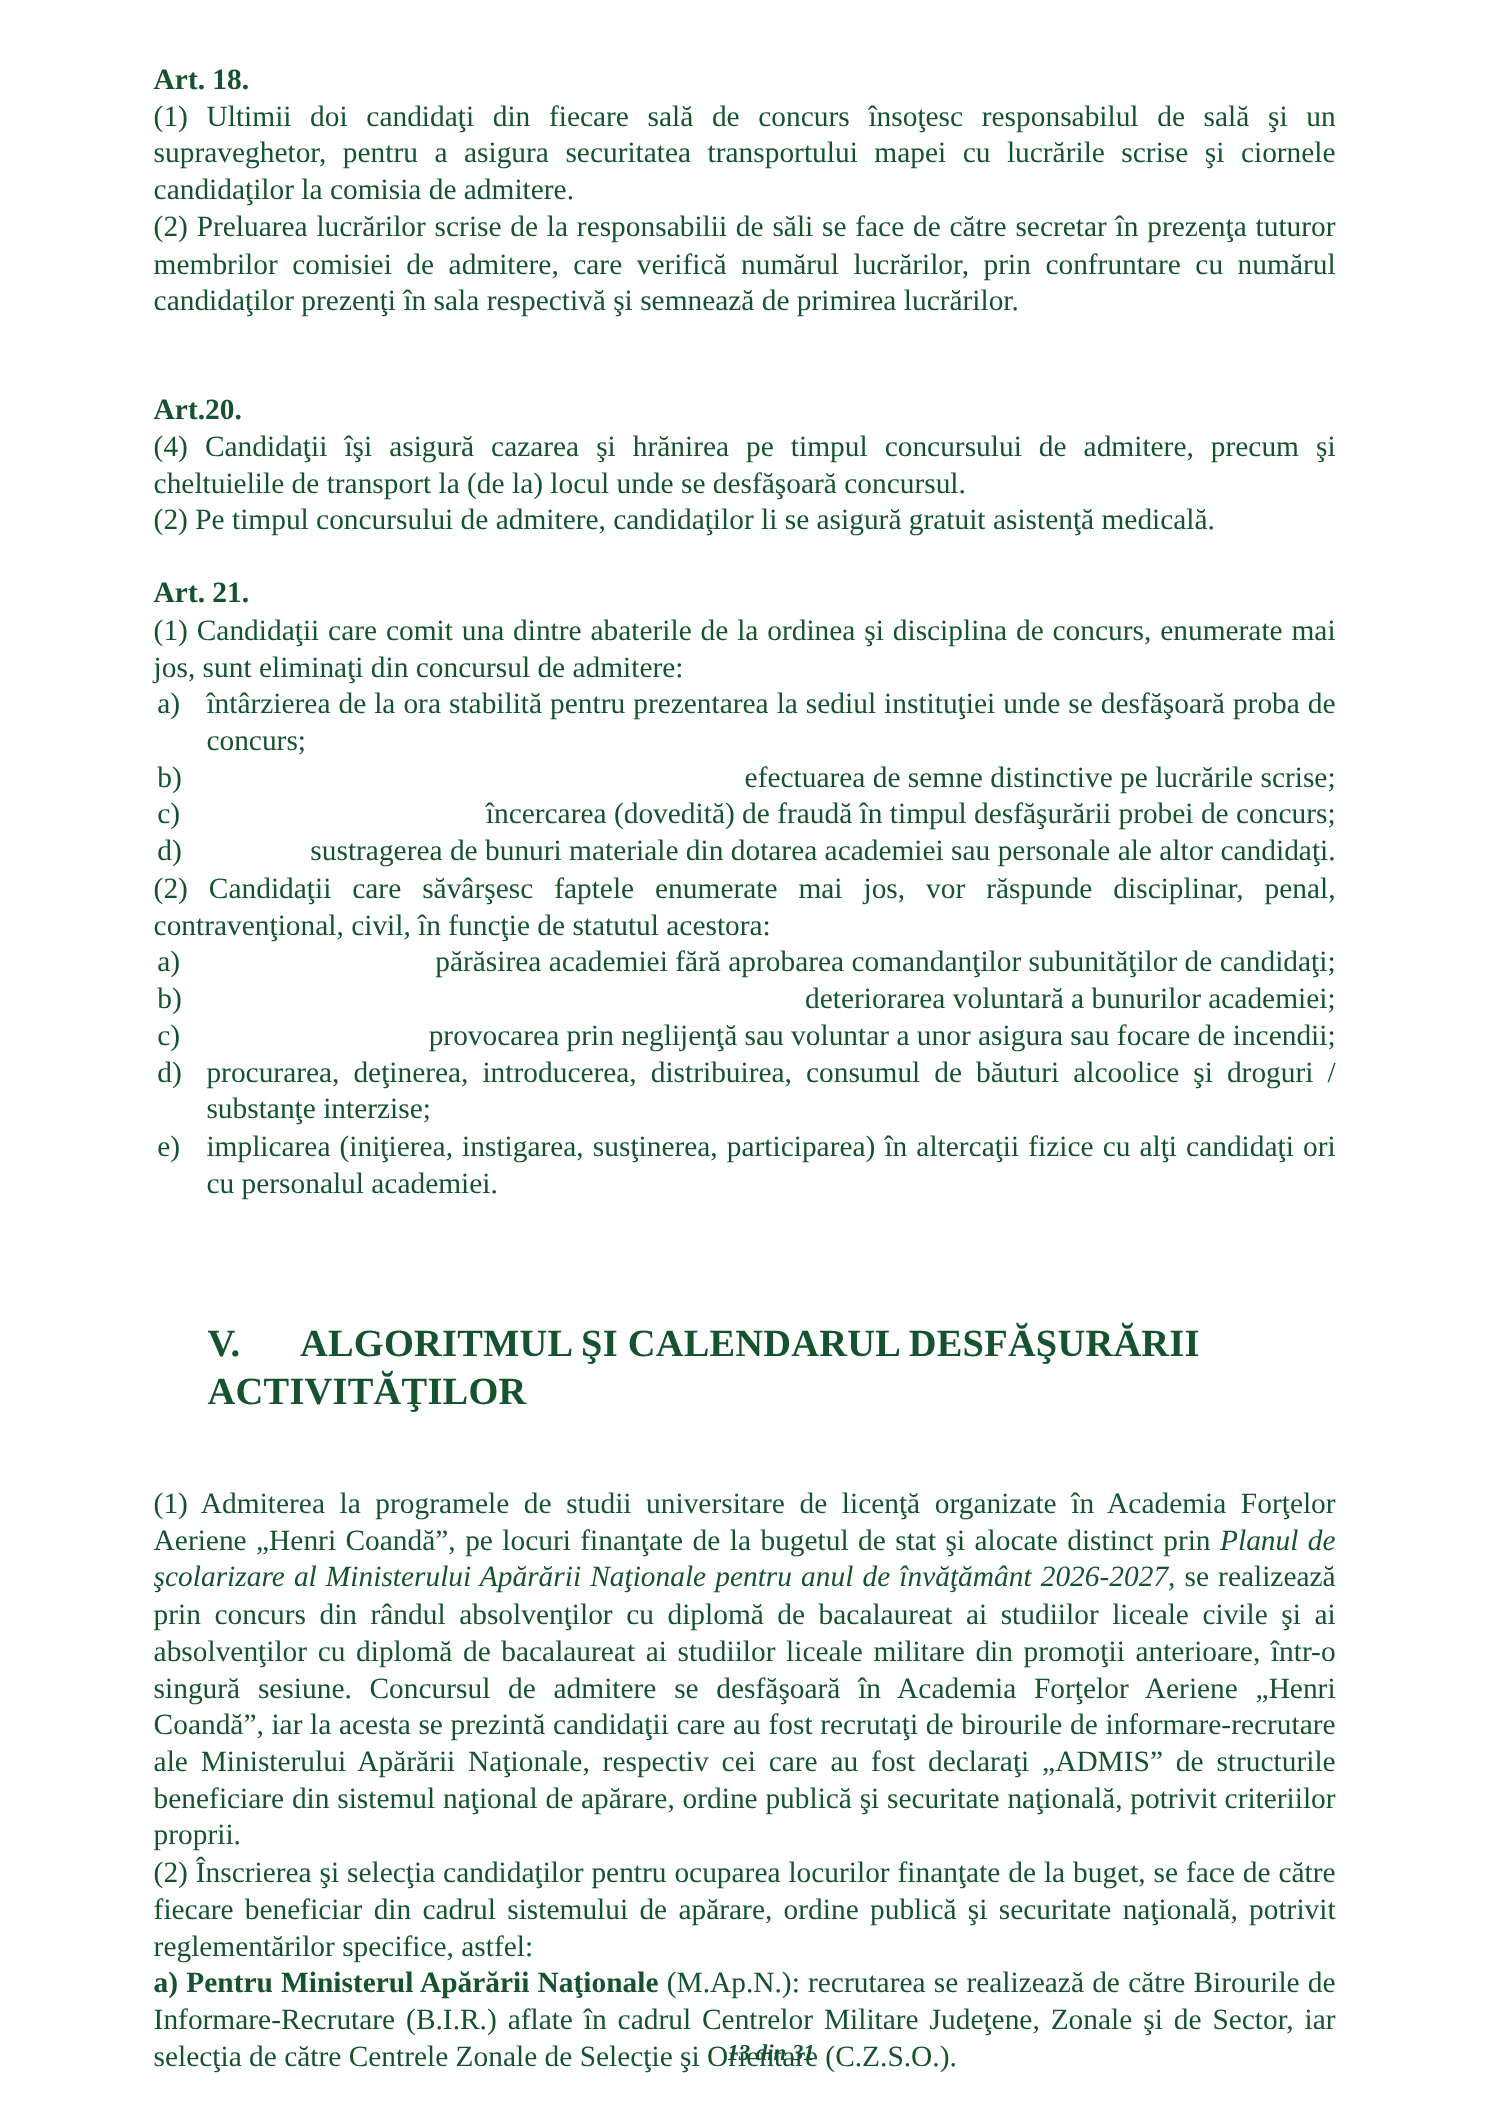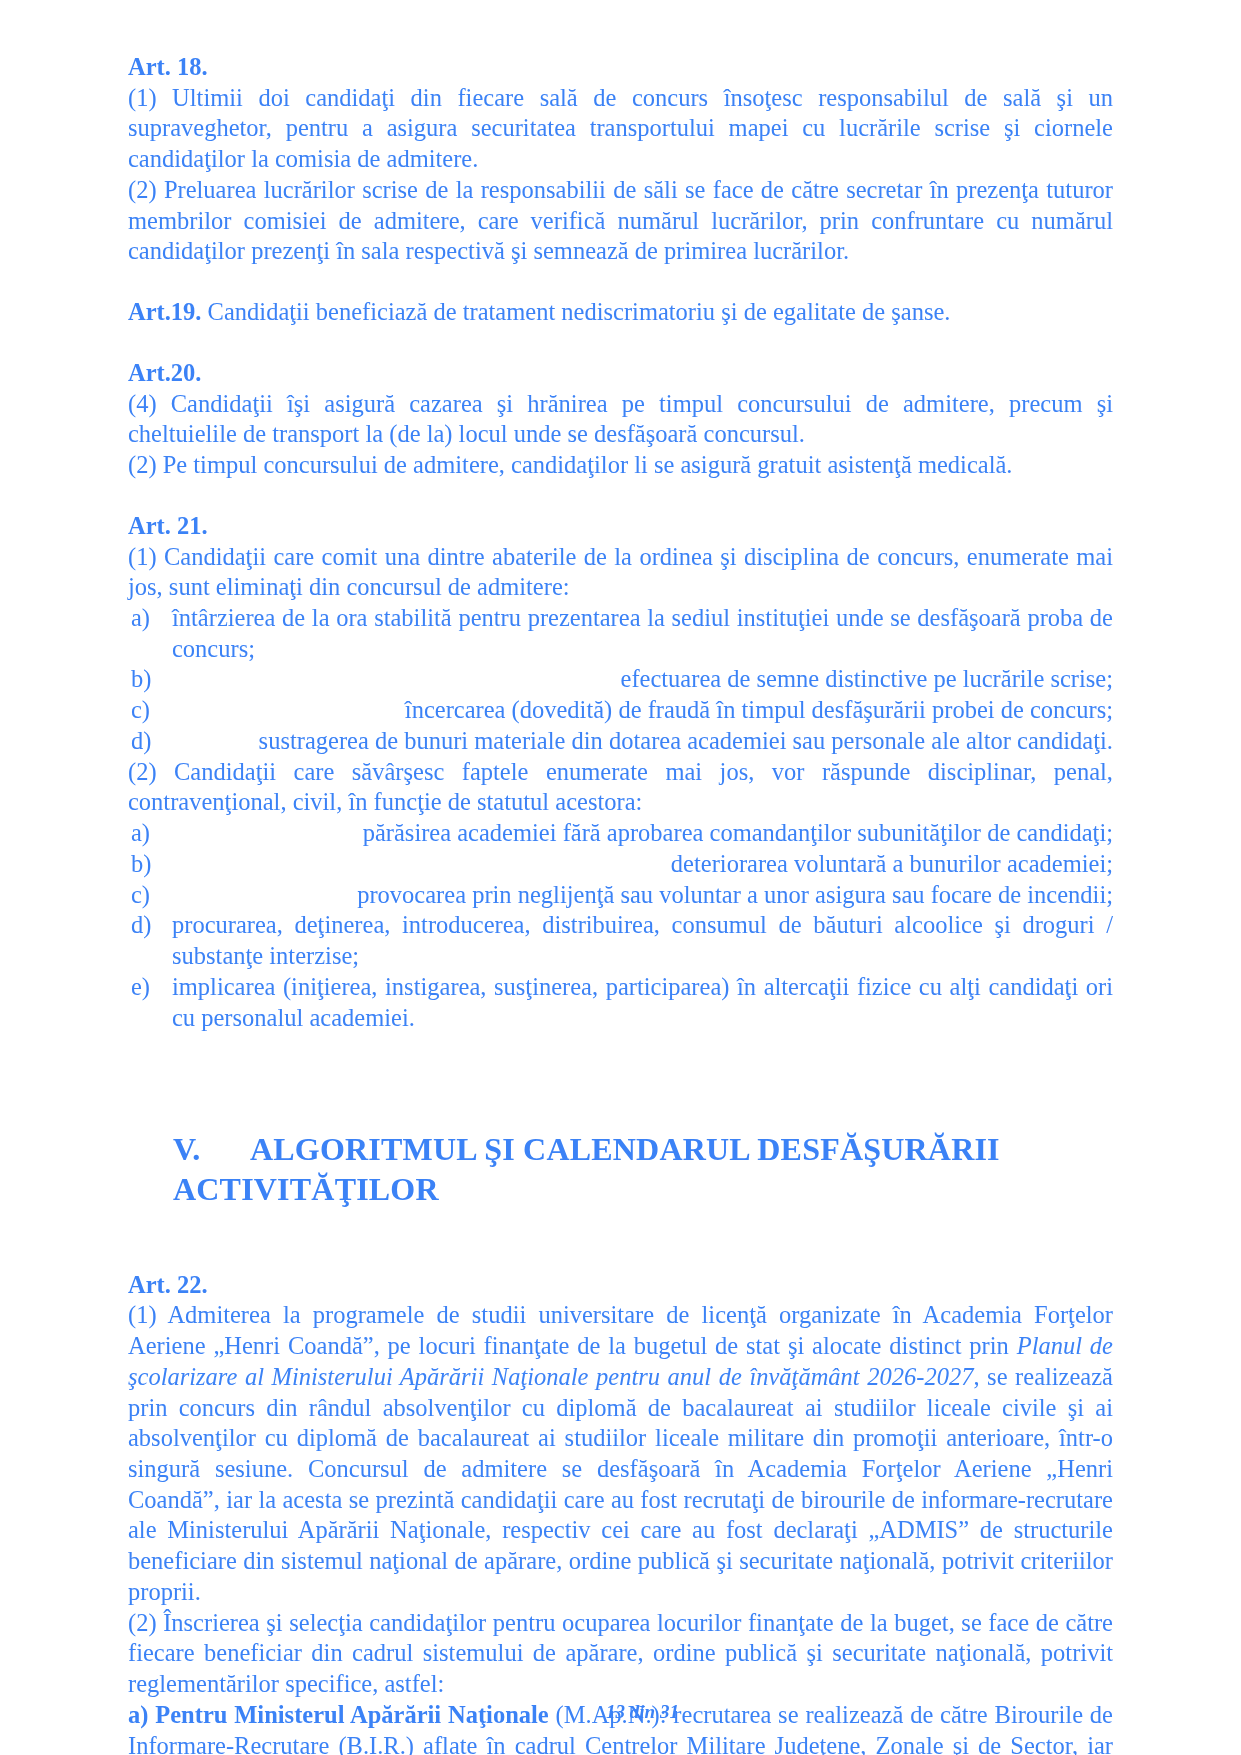--- a/index.html
+++ b/index.html
@@ -10,21 +10,21 @@
   }
   .page {
     position: relative;
     width: 1241px;
     height: 1755px;
     margin: 0 auto;
     background: #ffffff;
     box-sizing: border-box;
     padding: 52px 128px 0 128px;
     font-family: "Liberation Serif", "DejaVu Serif", serif;
-    color: #3b82f6;
+    color: #14532d;
     overflow: hidden;
   }
   .doc-body {
     width: 985px;
     font-size: 24.5px;
     line-height: 1.255;
   }
   p {
     margin: 0;
     padding: 0;
@@ -105,21 +105,20 @@
 
 <div class="page">
   <div class="doc-body">
 
     <p class="art-head">Art. 18.</p>
     <p class="para">(1) Ultimii doi candidaţi din fiecare sală de concurs însoţesc responsabilul de sală şi un supraveghetor, pentru a asigura securitatea transportului mapei cu lucrările scrise şi ciornele candidaţilor la comisia de admitere.</p>
     <p class="para">(2) Preluarea lucrărilor scrise de la responsabilii de săli se face de către secretar în prezenţa tuturor membrilor comisiei de admitere, care verifică numărul lucrărilor, prin confruntare cu numărul candidaţilor prezenţi în sala respectivă şi semnează de primirea lucrărilor.</p>
 
     <div class="spacer-md"></div>
 
-    <p class="nojust"><span class="inline-head">Art.19.</span><span> Candidaţii beneficiază de tratament nediscrimatoriu şi de egalitate de şanse.</span></p>
 
     <div class="spacer-md"></div>
 
     <p class="art-head">Art.20.</p>
     <p class="para">(4) Candidaţii îşi asigură cazarea şi hrănirea pe timpul concursului de admitere, precum şi cheltuielile de transport la (de la) locul unde se desfăşoară concursul.</p>
     <p class="nojust">(2) Pe timpul concursului de admitere, candidaţilor li se asigură gratuit asistenţă medicală.</p>
 
     <div class="spacer-md"></div>
 
     <p class="art-head">Art. 21.</p>
@@ -168,21 +167,20 @@
         <span class="txt">implicarea (iniţierea, instigarea, susţinerea, participarea) în altercaţii fizice cu alţi candidaţi ori cu personalul academiei.</span>
       </li>
     </ul>
 
     <div class="spacer-xl"></div>
 
     <p class="section-heading"><span class="numeral">V.</span><span>ALGORITMUL ŞI CALENDARUL DESFĂŞURĂRII ACTIVITĂŢILOR</span></p>
 
     <div class="spacer-lg"></div>
 
-    <p class="art-head">Art. 22.</p>
     <p class="para"><span>(1) Admiterea la programele de studii universitare de licenţă organizate în Academia Forţelor Aeriene  „Henri Coandă”, pe locuri finanţate de la bugetul de stat şi alocate distinct prin </span><span class="italic">Planul de şcolarizare al Ministerului Apărării Naţionale pentru anul de învăţământ 2026-2027</span><span>, se realizează prin concurs din rândul absolvenţilor cu diplomă de bacalaureat ai studiilor liceale civile şi ai absolvenţilor cu diplomă de bacalaureat ai studiilor liceale militare din promoţii anterioare, într-o singură sesiune. Concursul de admitere se desfăşoară în Academia Forţelor Aeriene „Henri Coandă”, iar la acesta se prezintă candidaţii care au fost recrutaţi de birourile de informare-recrutare ale Ministerului Apărării Naţionale, respectiv cei care au fost declaraţi „ADMIS” de structurile beneficiare din sistemul naţional de apărare, ordine publică şi securitate naţională, potrivit criteriilor proprii.</span></p>
     <p class="para">(2) Înscrierea şi selecţia candidaţilor pentru ocuparea locurilor finanţate de la buget, se face de către fiecare beneficiar din cadrul sistemului de apărare, ordine publică şi securitate naţională, potrivit reglementărilor specifice, astfel:</p>
     <p class="para"><span class="inline-head">a) Pentru Ministerul Apărării Naţionale</span><span> (M.Ap.N.): recrutarea se realizează de către Birourile de Informare-Recrutare (B.I.R.) aflate în cadrul Centrelor Militare Judeţene, Zonale şi de Sector, iar selecţia de către Centrele Zonale de Selecţie şi Orientare (C.Z.S.O.).</span></p>
 
   </div>
 
   <div class="footer">13 din 31</div>
 </div>
 
 </body></html>

